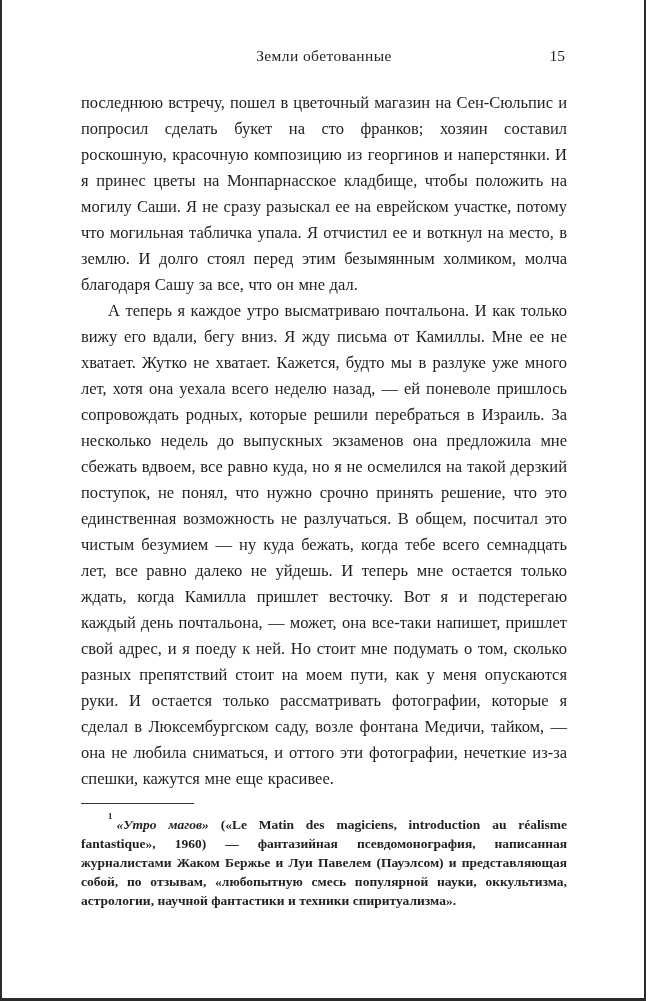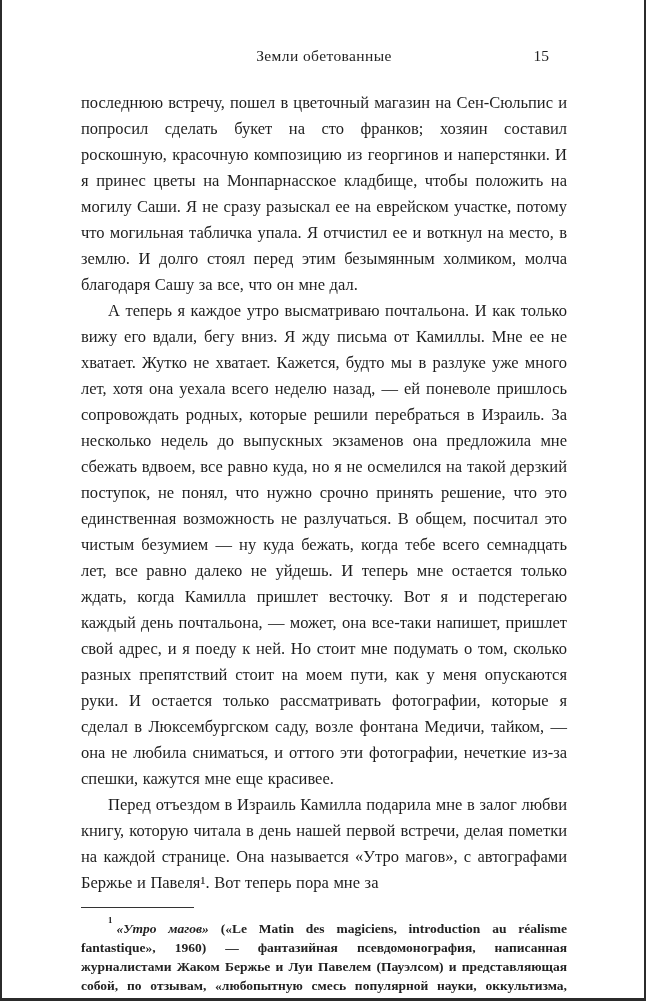--- a/index.html
+++ b/index.html
@@ -25,21 +25,21 @@
       position: relative;
       text-align: center;
       font-size: 15.5px;
       line-height: 20px;
       letter-spacing: 0.4px;
       margin-bottom: 24px;
       color: #222;
     }
     .page-number {
       position: absolute;
-      right: 18px;
+      right: 2px;
       top: 0;
       letter-spacing: 0;
     }
     .text-block {
       text-align: justify;
     }
     .para {
       margin: 0;
       font-size: 16.5px;
       line-height: 26px;
@@ -77,20 +77,19 @@
 <div class="page">
 
   <header class="running-head">
     <span class="head-title">Земли обетованные</span>
     <span class="page-number">15</span>
   </header>
 
   <main class="text-block">
     <p class="para">последнюю встречу, пошел в цветочный магазин на Сен-Сюльпис и попросил сделать букет на сто франков; хозяин составил роскошную, красочную композицию из георгинов и наперстянки. И я принес цветы на Монпарнасское кладбище, чтобы положить на могилу Саши. Я не сразу разыскал ее на еврейском участке, потому что могильная табличка упала. Я отчистил ее и воткнул на место, в землю. И долго стоял перед этим безымянным холмиком, молча благодаря Сашу за все, что он мне дал.</p>
     <p class="para indent gap-before">А теперь я каждое утро высматриваю почтальона. И как только вижу его вдали, бегу вниз. Я жду письма от Камиллы. Мне ее не хватает. Жутко не хватает. Кажется, будто мы в разлуке уже много лет, хотя она уехала всего неделю назад, — ей поневоле пришлось сопровождать родных, которые решили перебраться в Израиль. За несколько недель до выпускных экзаменов она предложила мне сбежать вдвоем, все равно куда, но я не осмелился на такой дерзкий поступок, не понял, что нужно срочно принять решение, что это единственная возможность не разлучаться. В общем, посчитал это чистым безумием — ну куда бежать, когда тебе всего семнадцать лет, все равно далеко не уйдешь. И теперь мне остается только ждать, когда Камилла пришлет весточку. Вот я и подстерегаю каждый день почтальона, — может, она все-таки напишет, пришлет свой адрес, и я поеду к ней. Но стоит мне подумать о том, сколько разных препятствий стоит на моем пути, как у меня опускаются руки. И остается только рассматривать фотографии, которые я сделал в Люксембургском саду, возле фонтана Медичи, тайком, — она не любила сниматься, и оттого эти фотографии, нечеткие из-за спешки, кажутся мне еще красивее.</p>
-    <p class="para indent">Перед отъездом в Израиль Камилла подарила мне в залог любви книгу, которую читала в день нашей первой встречи, делая пометки на каждой странице. Она называется «Утро магов», с автографами Бержье и Павеля¹. Вот теперь пора мне за</p>
   </main>
 
   <div class="footnote-rule"></div>
 
   <p class="footnote"><sup class="fn-marker">1</sup><i class="fn-title">«Утро магов»</i><span> («Le Matin des magiciens, introduction au réalisme fantastique», 1960) — фантазийная псевдомонография, написанная журналистами Жаком Бержье и Луи Павелем (Пауэлсом) и представляющая собой, по отзывам, «любопытную смесь популярной науки, оккультизма, астрологии, научной фантастики и техники спиритуализма».</span></p>
 
 </div>
 
 </body></html>

